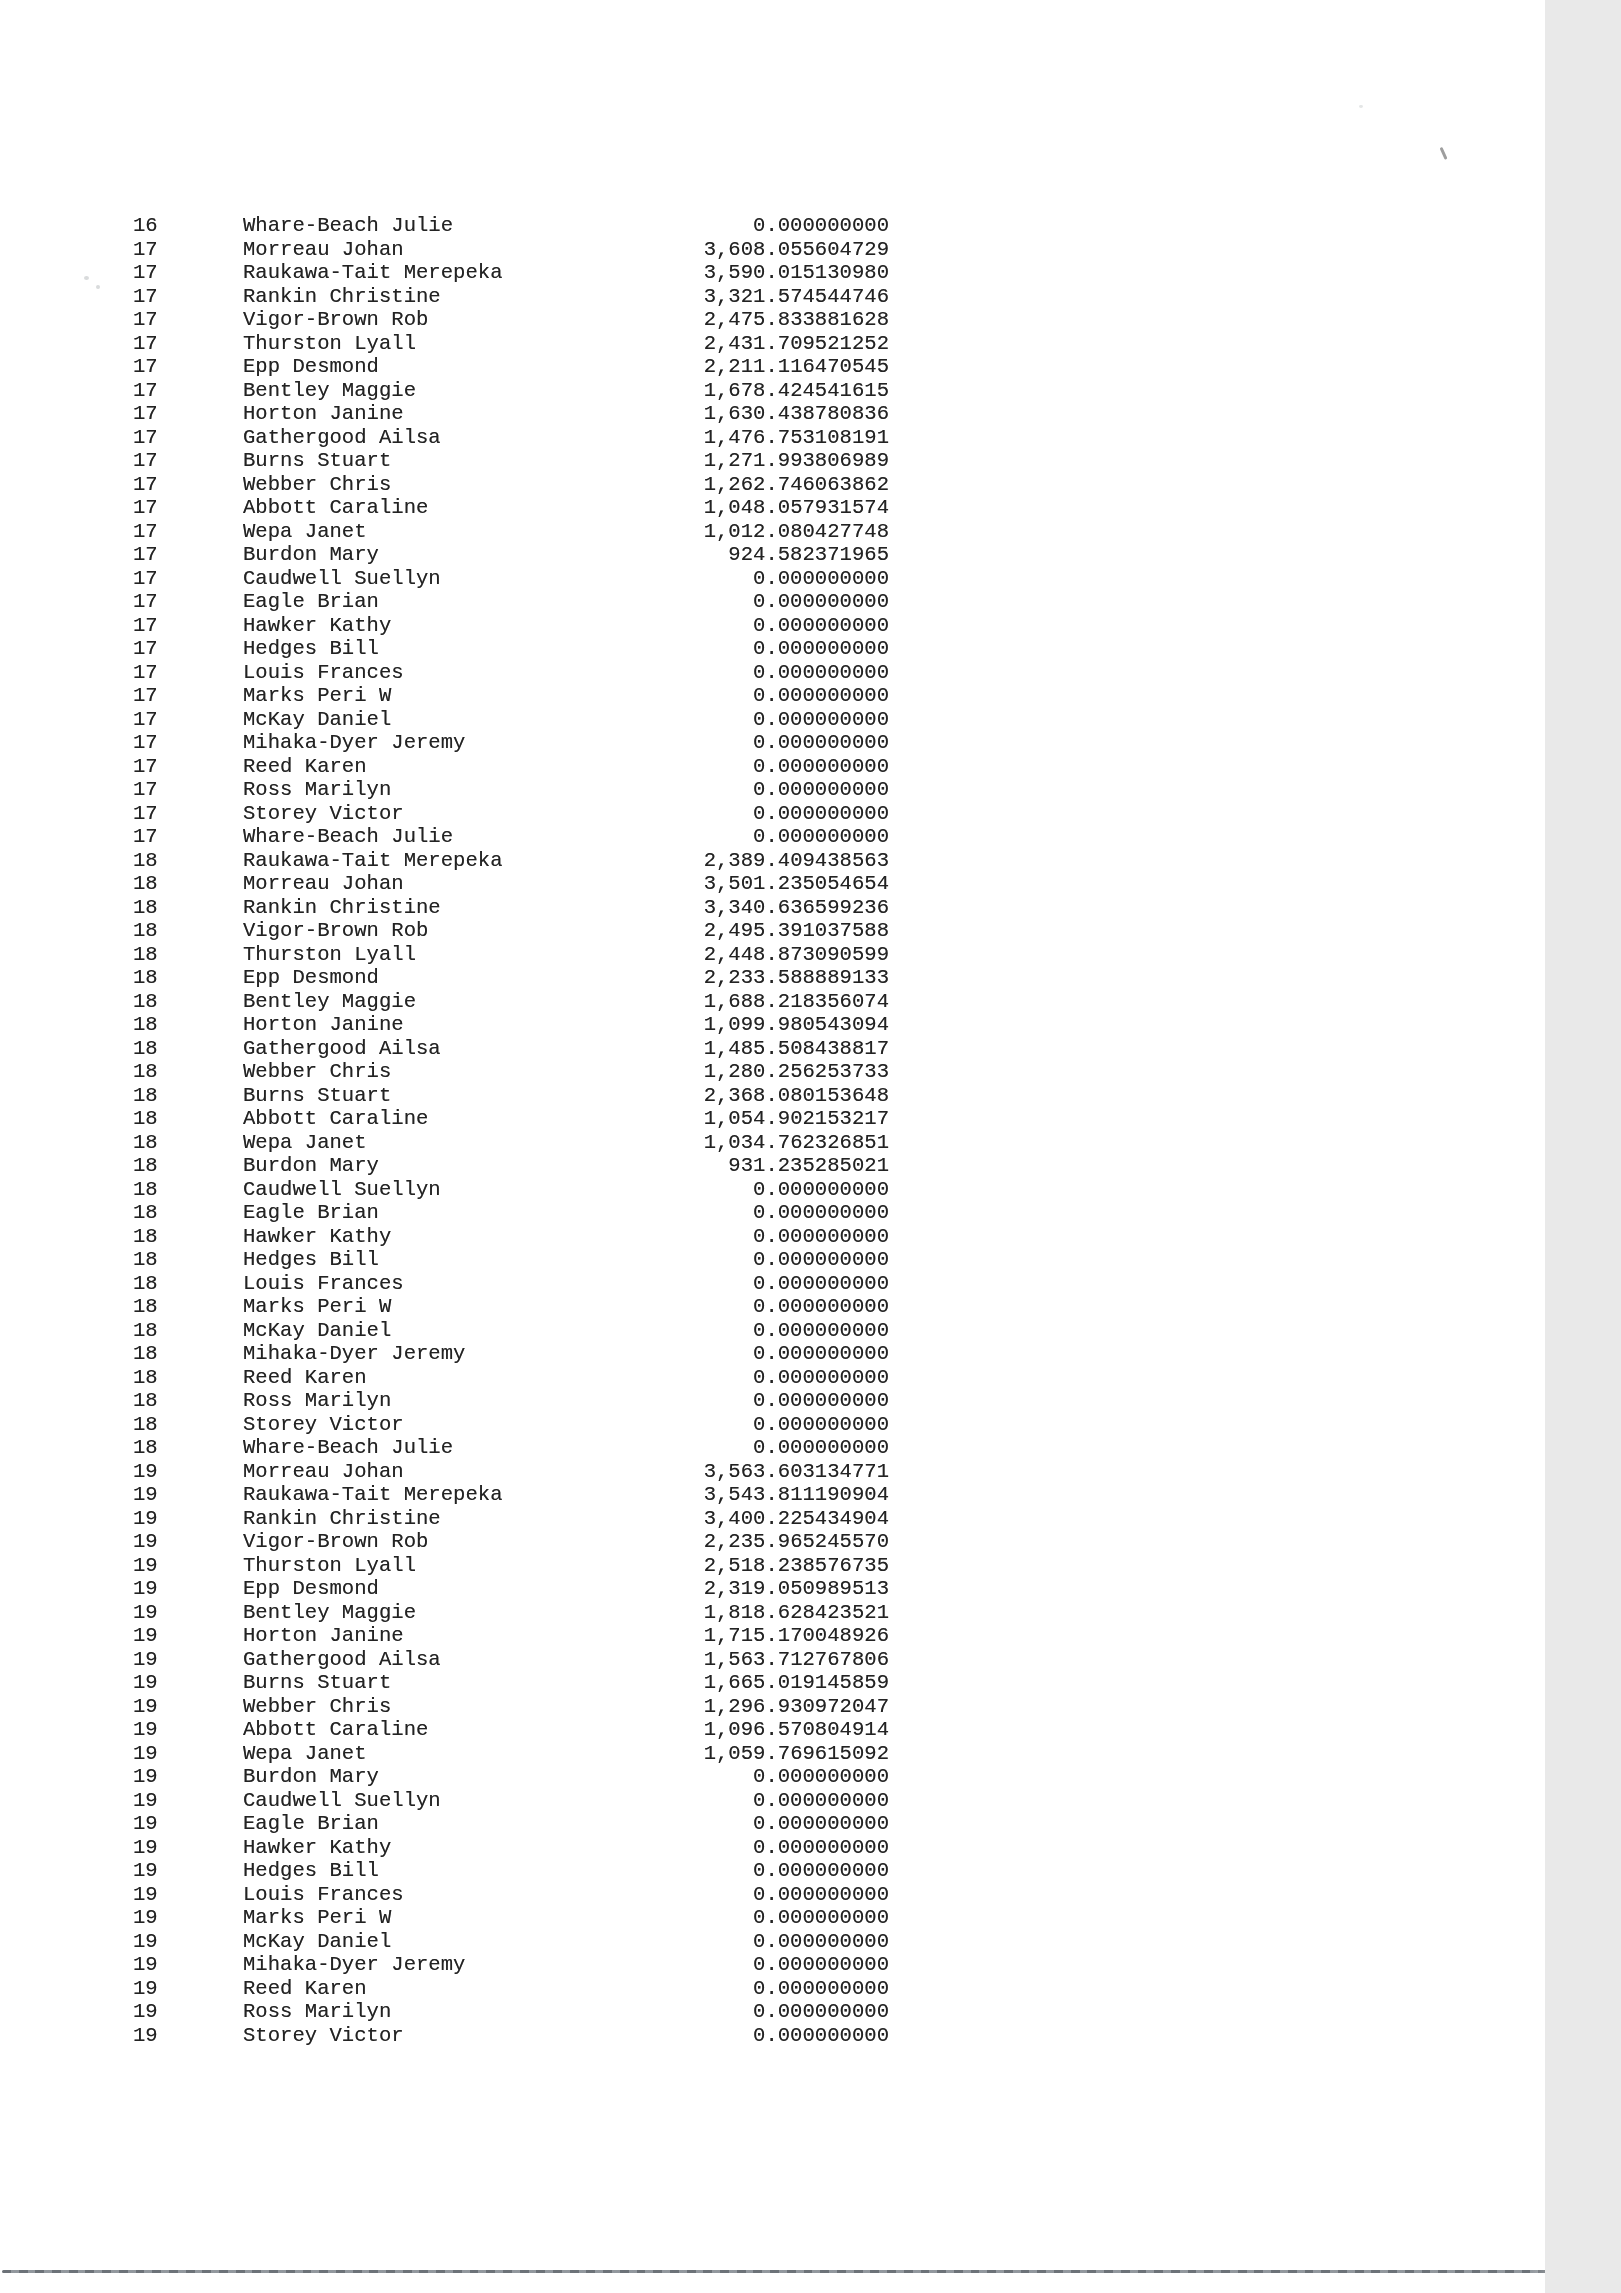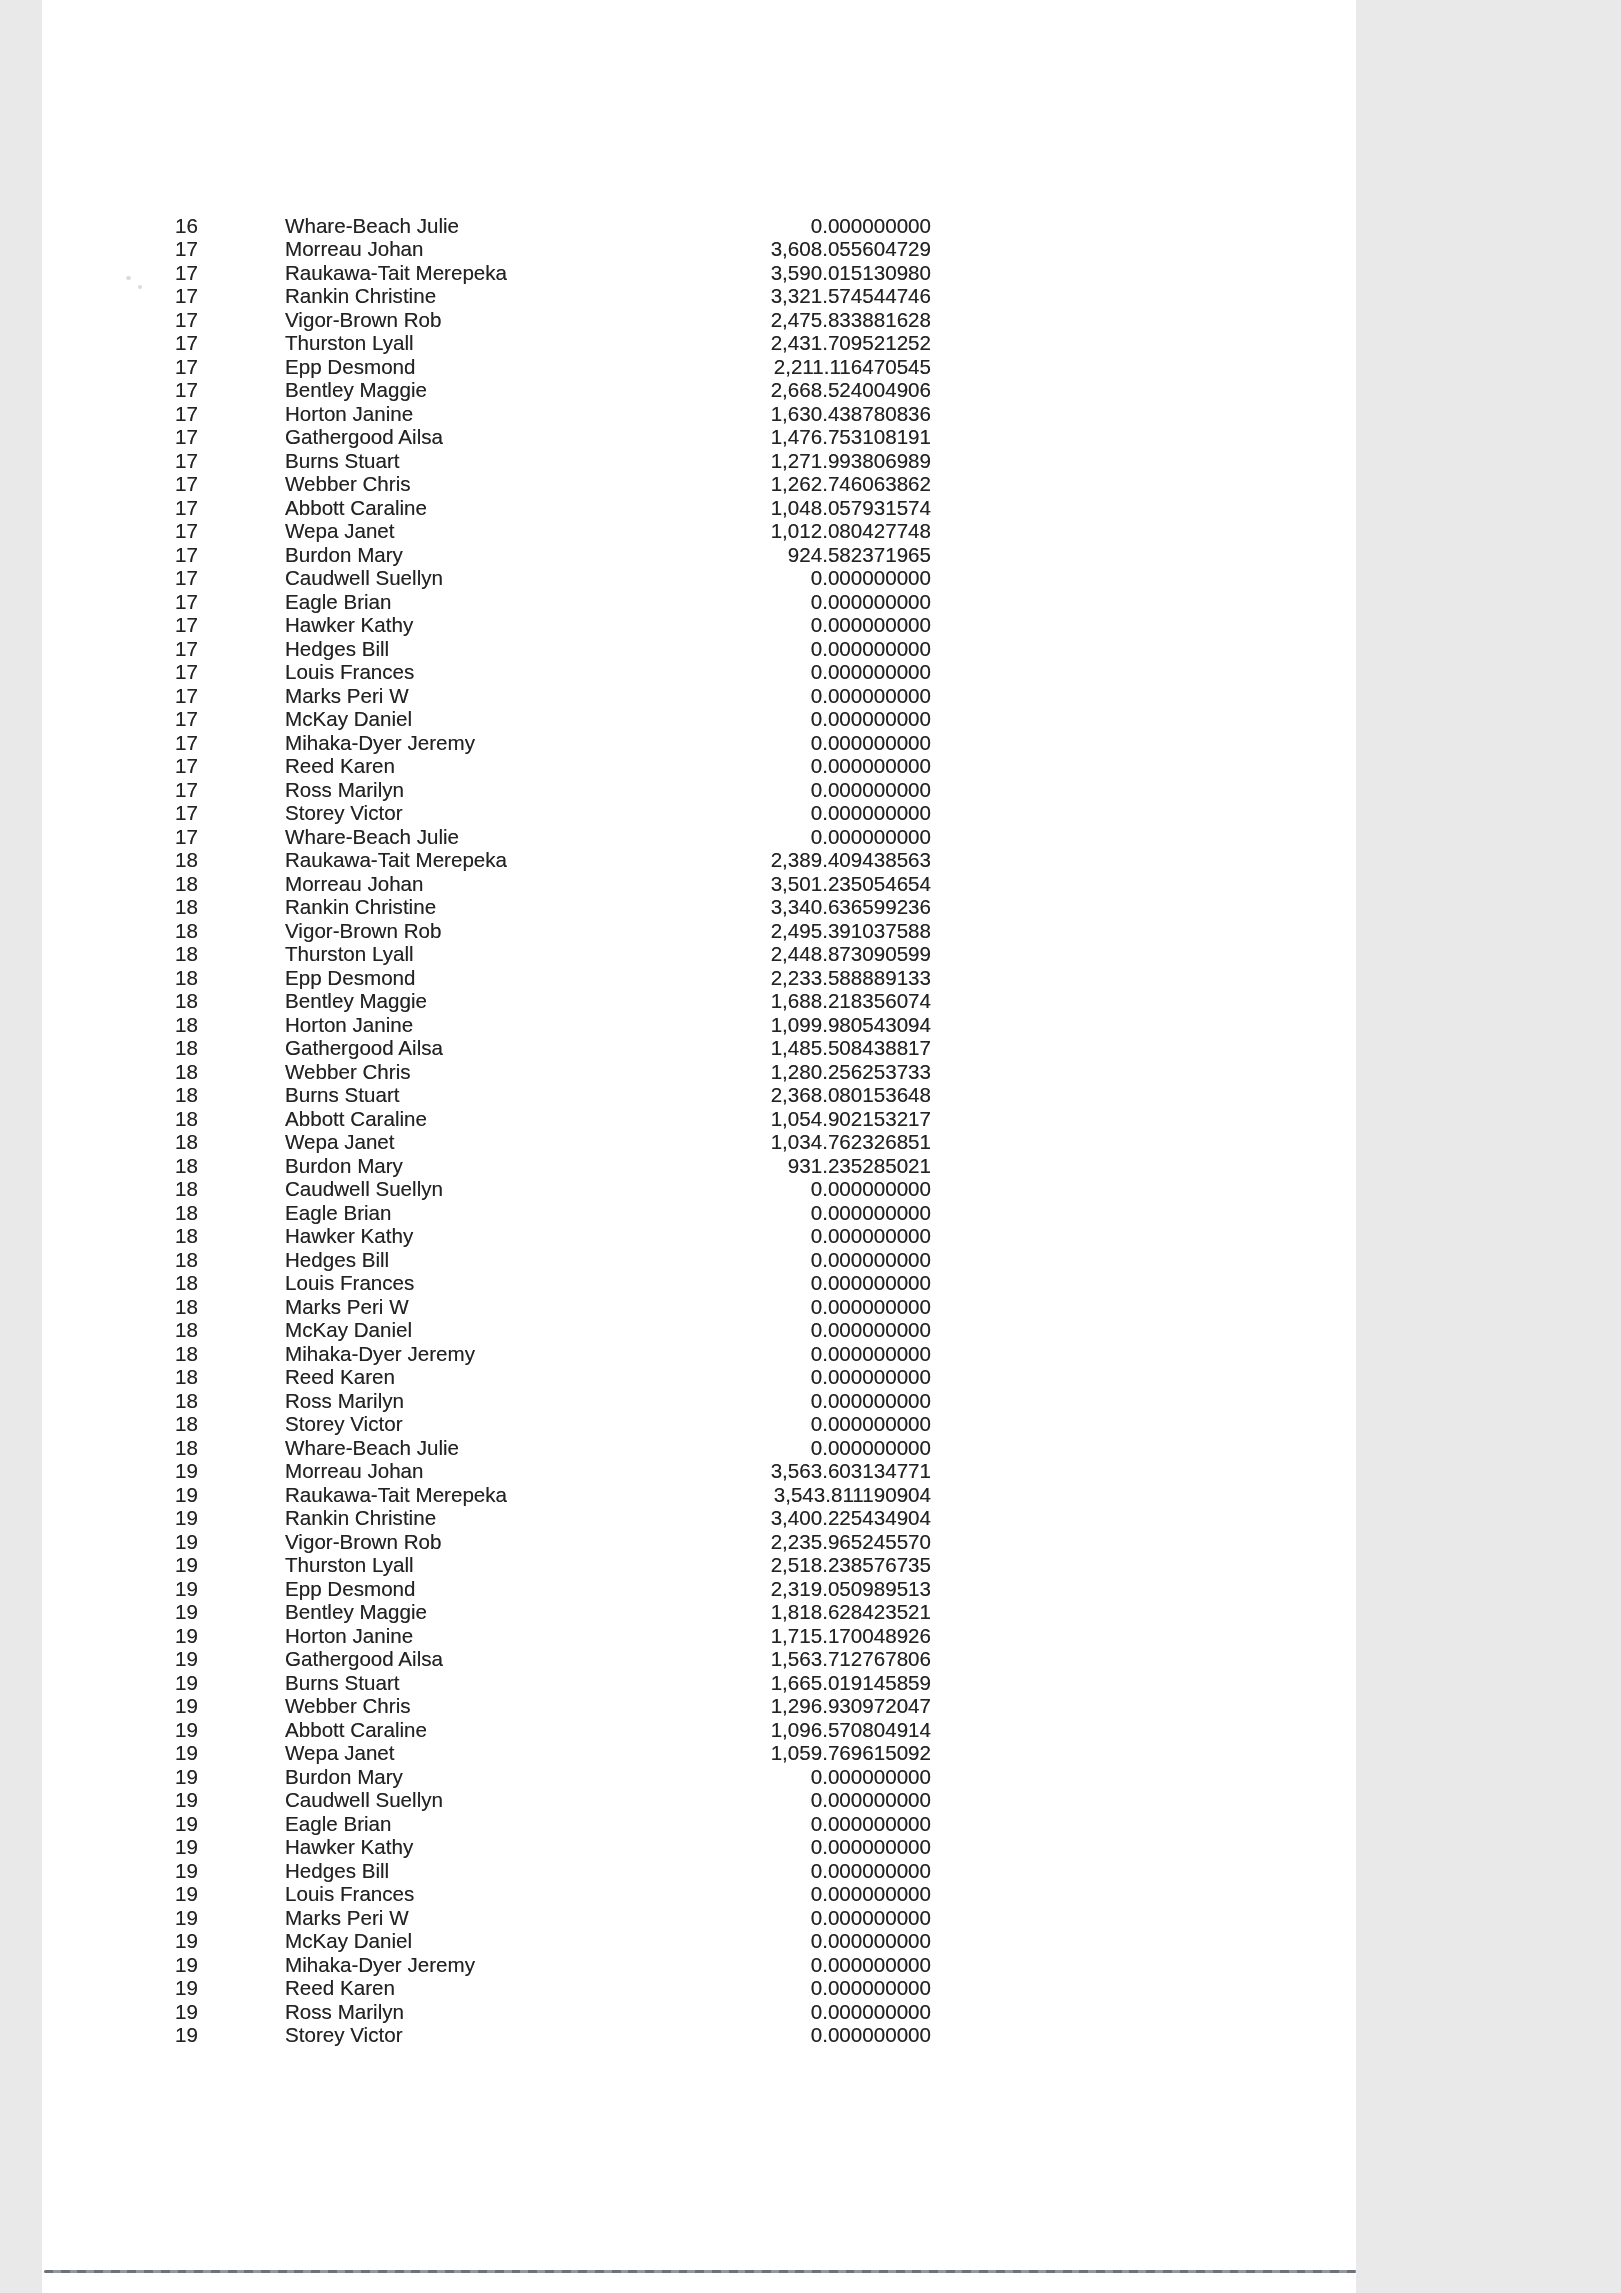--- a/index.html
+++ b/index.html
@@ -2,26 +2,25 @@
 <html><head>
 <meta charset="utf-8">
 <style>
   html, body {
     margin: 0;
     padding: 0;
     background: #e9e9e9;
   }
   .page {
     position: relative;
-    width: 1314px;
+    width: 1545px;
     height: 2294px;
     background: #ffffff;
     overflow: hidden;
-    font-family: Liberation Sans, sans-serif;
-    margin-left: 42px;
+    font-family: Liberation Mono, monospace;
   }
   
   .report-table {
     position: absolute;
     left: 133px;
     top: 214px;
     width: 756px;
   }
   .row {
     display: flex;
@@ -138,21 +137,21 @@
 
   <div class="row">
     <span class="c-group">17</span>
     <span class="c-name">Epp Desmond</span>
     <span class="c-value">2,211.116470545</span>
   </div>
 
   <div class="row">
     <span class="c-group">17</span>
     <span class="c-name">Bentley Maggie</span>
-    <span class="c-value">2,668.524004906</span>
+    <span class="c-value">1,678.424541615</span>
   </div>
 
   <div class="row">
     <span class="c-group">17</span>
     <span class="c-name">Horton Janine</span>
     <span class="c-value">1,630.438780836</span>
   </div>
 
   <div class="row">
     <span class="c-group">17</span>

